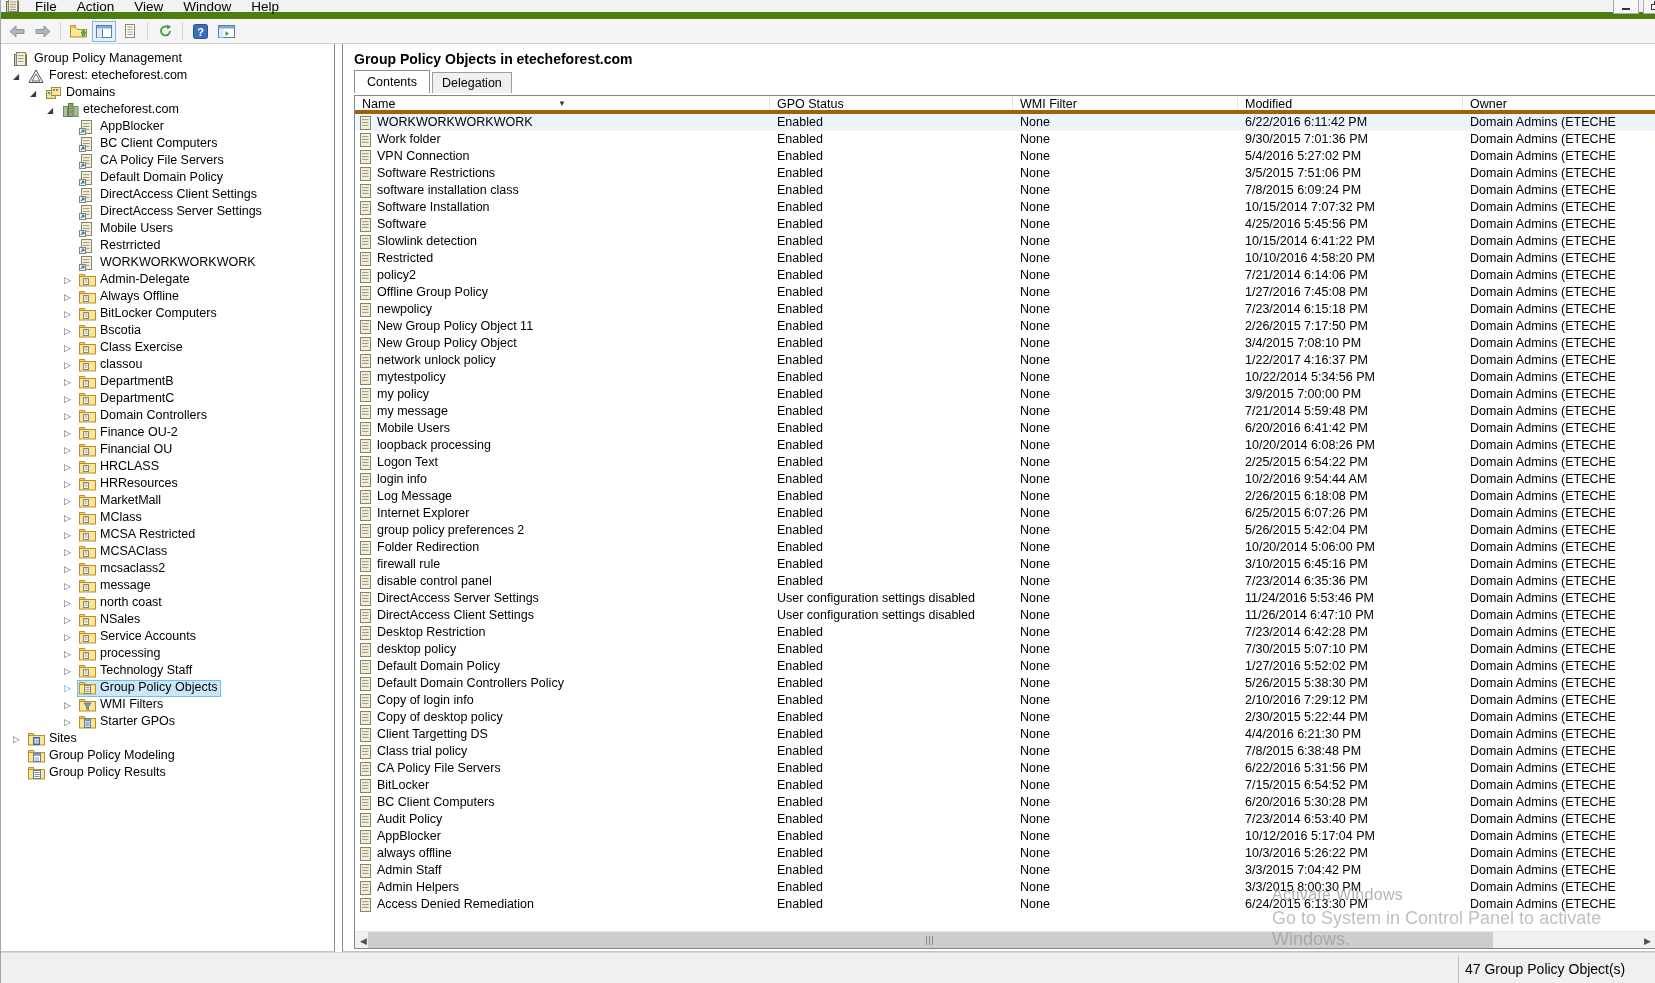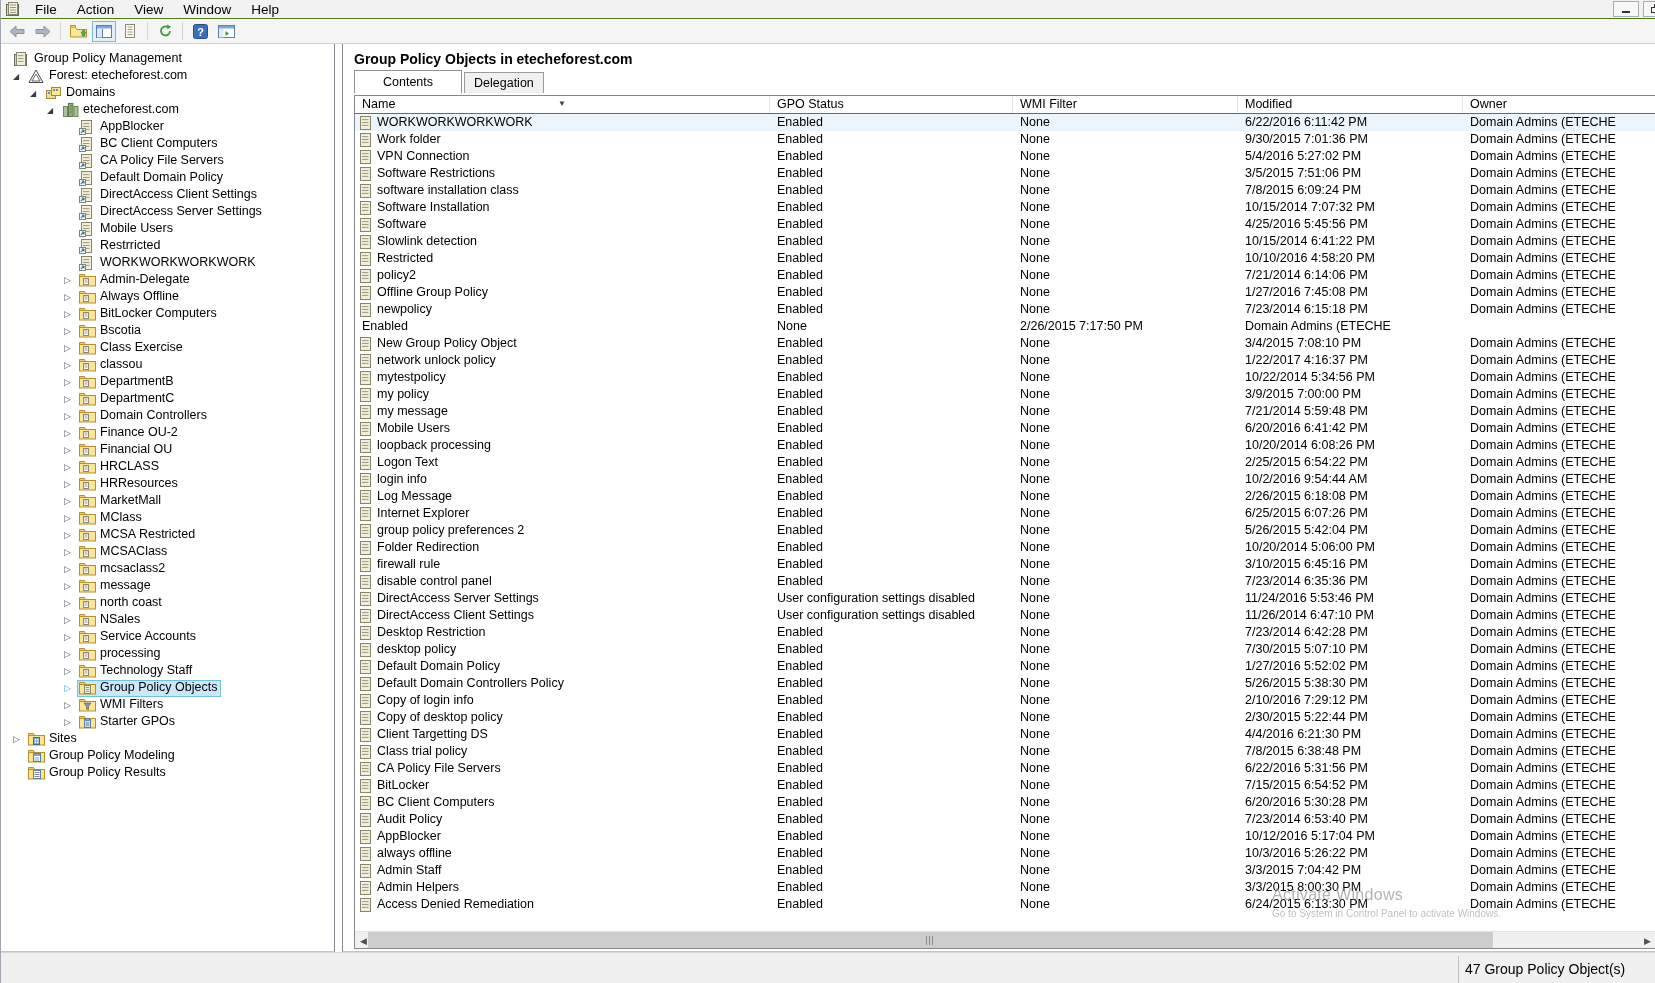--- a/index.html
+++ b/index.html
@@ -1,20 +1,20 @@
 <!DOCTYPE html>
 <html><head>
 <meta charset="utf-8">
 <style>
   html,body{margin:0;padding:0;background:#e8e8e8;}
   *{box-sizing:border-box;}
   .window{position:relative;width:1655px;height:983px;background:#fff;overflow:hidden;
     font-family:"Liberation Sans","DejaVu Sans",sans-serif;color:#000;border-left:1px solid #9fa6ad;}
   
-  .menubar{position:absolute;left:0;top:0;right:0;height:19px;background:#f2f2f2;display:flex;align-items:center;border-bottom:1px solid #4d7c0f;}
+  .menubar{position:absolute;left:0;top:0;right:0;height:19px;background:#f2f2f2;display:flex;align-items:center;border-bottom:7px solid #4d7c0f;}
   .appicon{width:16px;height:15px;margin:0 4px 0 4px;flex:none;}
   .mitem{padding:1px 10px;font-size:13.5px;cursor:default;}
   .mspacer{flex:1;}
   .winbtn{width:26px;height:16px;border:1px solid #a8adb2;background:#f7f7f7;display:flex;align-items:center;justify-content:center;margin-left:4px;flex:none;}
   
   .toolbar{position:absolute;left:0;top:19px;right:0;height:25px;background:#f5f5f6;border-bottom:1px solid #d0d0d1;display:flex;align-items:center;}
   .tbtn{width:24px;height:21px;margin:0 1px;display:flex;align-items:center;justify-content:center;border:1px solid transparent;}
   .tbtn.active{background:#e4f1fb;border:1px solid #7fb6e0;}
   .tsep{width:1px;height:18px;background:#d4d4d4;margin:0 4px;}
   
@@ -26,43 +26,43 @@
   .titem.on .arr{color:#3da5e0;}
   .hlwrap{display:inline-flex;align-items:flex-end;height:17px;padding:0 3px 0 1px;border:1px solid transparent;}
   .hlwrap.hl{background:#cbe8fa;border:1px solid #70c0e7;}
   .ticn{width:17px;height:15px;flex:none;margin-right:4px;position:relative;top:0px;}
   .ticn svg{display:block;}
   
   .rightpane{position:absolute;left:341px;top:0;right:0;bottom:0;border-left:1px solid #828790;border-bottom:1px solid #bfc4c9;overflow:hidden;background:#fff;}
   .rtitle{margin:7px 0 0 11px;font-size:14px;font-weight:bold;}
   .tabs{position:absolute;left:11px;top:27px;height:22px;display:flex;align-items:flex-end;}
   .tab{font-size:12.5px;padding:3px 9px 3px 9px;border:1px solid #9c9c9c;border-bottom:none;background:#f0f0f0;margin-right:2px;cursor:default;}
-  .tab.active{background:#fff;position:relative;padding:4px 28px;z-index:2;border-color:#8f8f8f;}
+  .tab.active{background:#fff;position:relative;padding:4px 12px;z-index:2;border-color:#8f8f8f;}
   .tablebox{position:absolute;left:11px;top:51px;right:-2px;bottom:2px;border:1px solid #828790;background:#fff;overflow:hidden;}
-  .thead{display:grid;grid-template-columns:415px 243px 225px 225px 1fr;height:18px;border-bottom:1px solid #a16207;background:#fff;}
+  .thead{display:grid;grid-template-columns:415px 243px 225px 225px 1fr;height:18px;border-bottom:4px solid #a16207;background:#fff;}
   .hcell{position:relative;font-size:12.5px;line-height:17px;padding-left:7px;border-right:1px solid #e5e5e5;white-space:nowrap;overflow:hidden;cursor:default;}
   .sortarrow{position:absolute;top:-1px;left:50%;margin-left:-4px;font-size:8px;color:#3c3c3c;}
   .trow{display:grid;grid-template-columns:415px 243px 225px 225px 1fr;height:17px;line-height:17px;font-size:12.5px;white-space:nowrap;cursor:default;}
   .trow.sel{background:#edf5fc;}
   .tcell{overflow:hidden;padding-left:7px;}
   .ncell{display:flex;align-items:center;padding-left:3px;overflow:hidden;}
   .gicn{width:13px;height:14px;flex:none;margin:0 5px 0 1px;}
   .gicn svg{display:block;}
   
   .hscroll{position:absolute;left:0;right:0;bottom:0;height:17px;background:#f0f0f0;border-top:1px solid #e2e2e2;}
   .sarrow{position:absolute;top:0;width:17px;height:17px;color:#505050;font-size:9px;display:flex;align-items:center;justify-content:center;}
   .sarrow.left{left:0;}
   .sarrow.right{right:0;}
   .sthumb{position:absolute;left:13px;top:0;width:1125px;height:17px;background:#cdcdcd;}
   .grip{position:absolute;left:50%;top:4px;margin-left:-5px;width:10px;height:9px;
     background:linear-gradient(90deg,#8a8a8a 1px,transparent 1px,transparent 3px,#8a8a8a 3px,#8a8a8a 4px,transparent 4px,transparent 6px,#8a8a8a 6px,#8a8a8a 7px,transparent 7px);}
   
   .watermark{position:absolute;left:1271px;top:886px;pointer-events:none;z-index:5;color:rgba(128,133,138,0.62);}
   .wm1{font-size:16px;letter-spacing:0.3px;}
-  .wm2{font-size:10px;margin-top:4px;color:rgba(134,139,144,0.55);}
+  .wm2{font-size:18px;margin-top:4px;color:rgba(134,139,144,0.55);}
   
   .statusbar{position:absolute;left:0;right:0;top:952px;height:31px;background:#f0f0f0;border-top:1px solid #d7d7d7;}
   .statcell{position:absolute;left:1457px;top:3px;bottom:0;right:0;border-left:1px solid #c0c0c0;font-size:14px;line-height:26px;padding-left:6px;white-space:nowrap;overflow:hidden;}
 </style>
 </head>
 <body>
 
 <div class="window">
 
   <div class="menubar">
@@ -1032,20 +1032,31 @@
                   </svg>
                 </span>
                 <span>newpolicy</span>
               </div>
               <div class="tcell">Enabled</div>
               <div class="tcell">None</div>
               <div class="tcell">7/23/2014 6:15:18 PM</div>
               <div class="tcell">Domain Admins (ETECHE</div>
             </div>
             <div class="trow">
+              <div class="ncell">
+                <span class="gicn">
+                  <svg width="13" height="14" viewBox="0 0 13 14">
+                    <rect x="1.5" y="0.5" width="10" height="13" fill="#f3eed7" stroke="#85856a"></rect>
+                    <line x1="3" y1="3.6400000000000006" x2="9.5" y2="3.6400000000000006" stroke="#9a9a85"></line>
+                    <line x1="3" y1="6.5" x2="9.5" y2="6.5" stroke="#9a9a85"></line>
+                    <line x1="3" y1="9.36" x2="9.5" y2="9.36" stroke="#9a9a85"></line>
+                  </svg>
+                </span>
+                <span>New Group Policy Object 11</span>
+              </div>
               <div class="tcell">Enabled</div>
               <div class="tcell">None</div>
               <div class="tcell">2/26/2015 7:17:50 PM</div>
               <div class="tcell">Domain Admins (ETECHE</div>
             </div>
             <div class="trow">
               <div class="ncell">
                 <span class="gicn">
                   <svg width="13" height="14" viewBox="0 0 13 14">
                     <rect x="1.5" y="0.5" width="10" height="13" fill="#f3eed7" stroke="#85856a"></rect>

